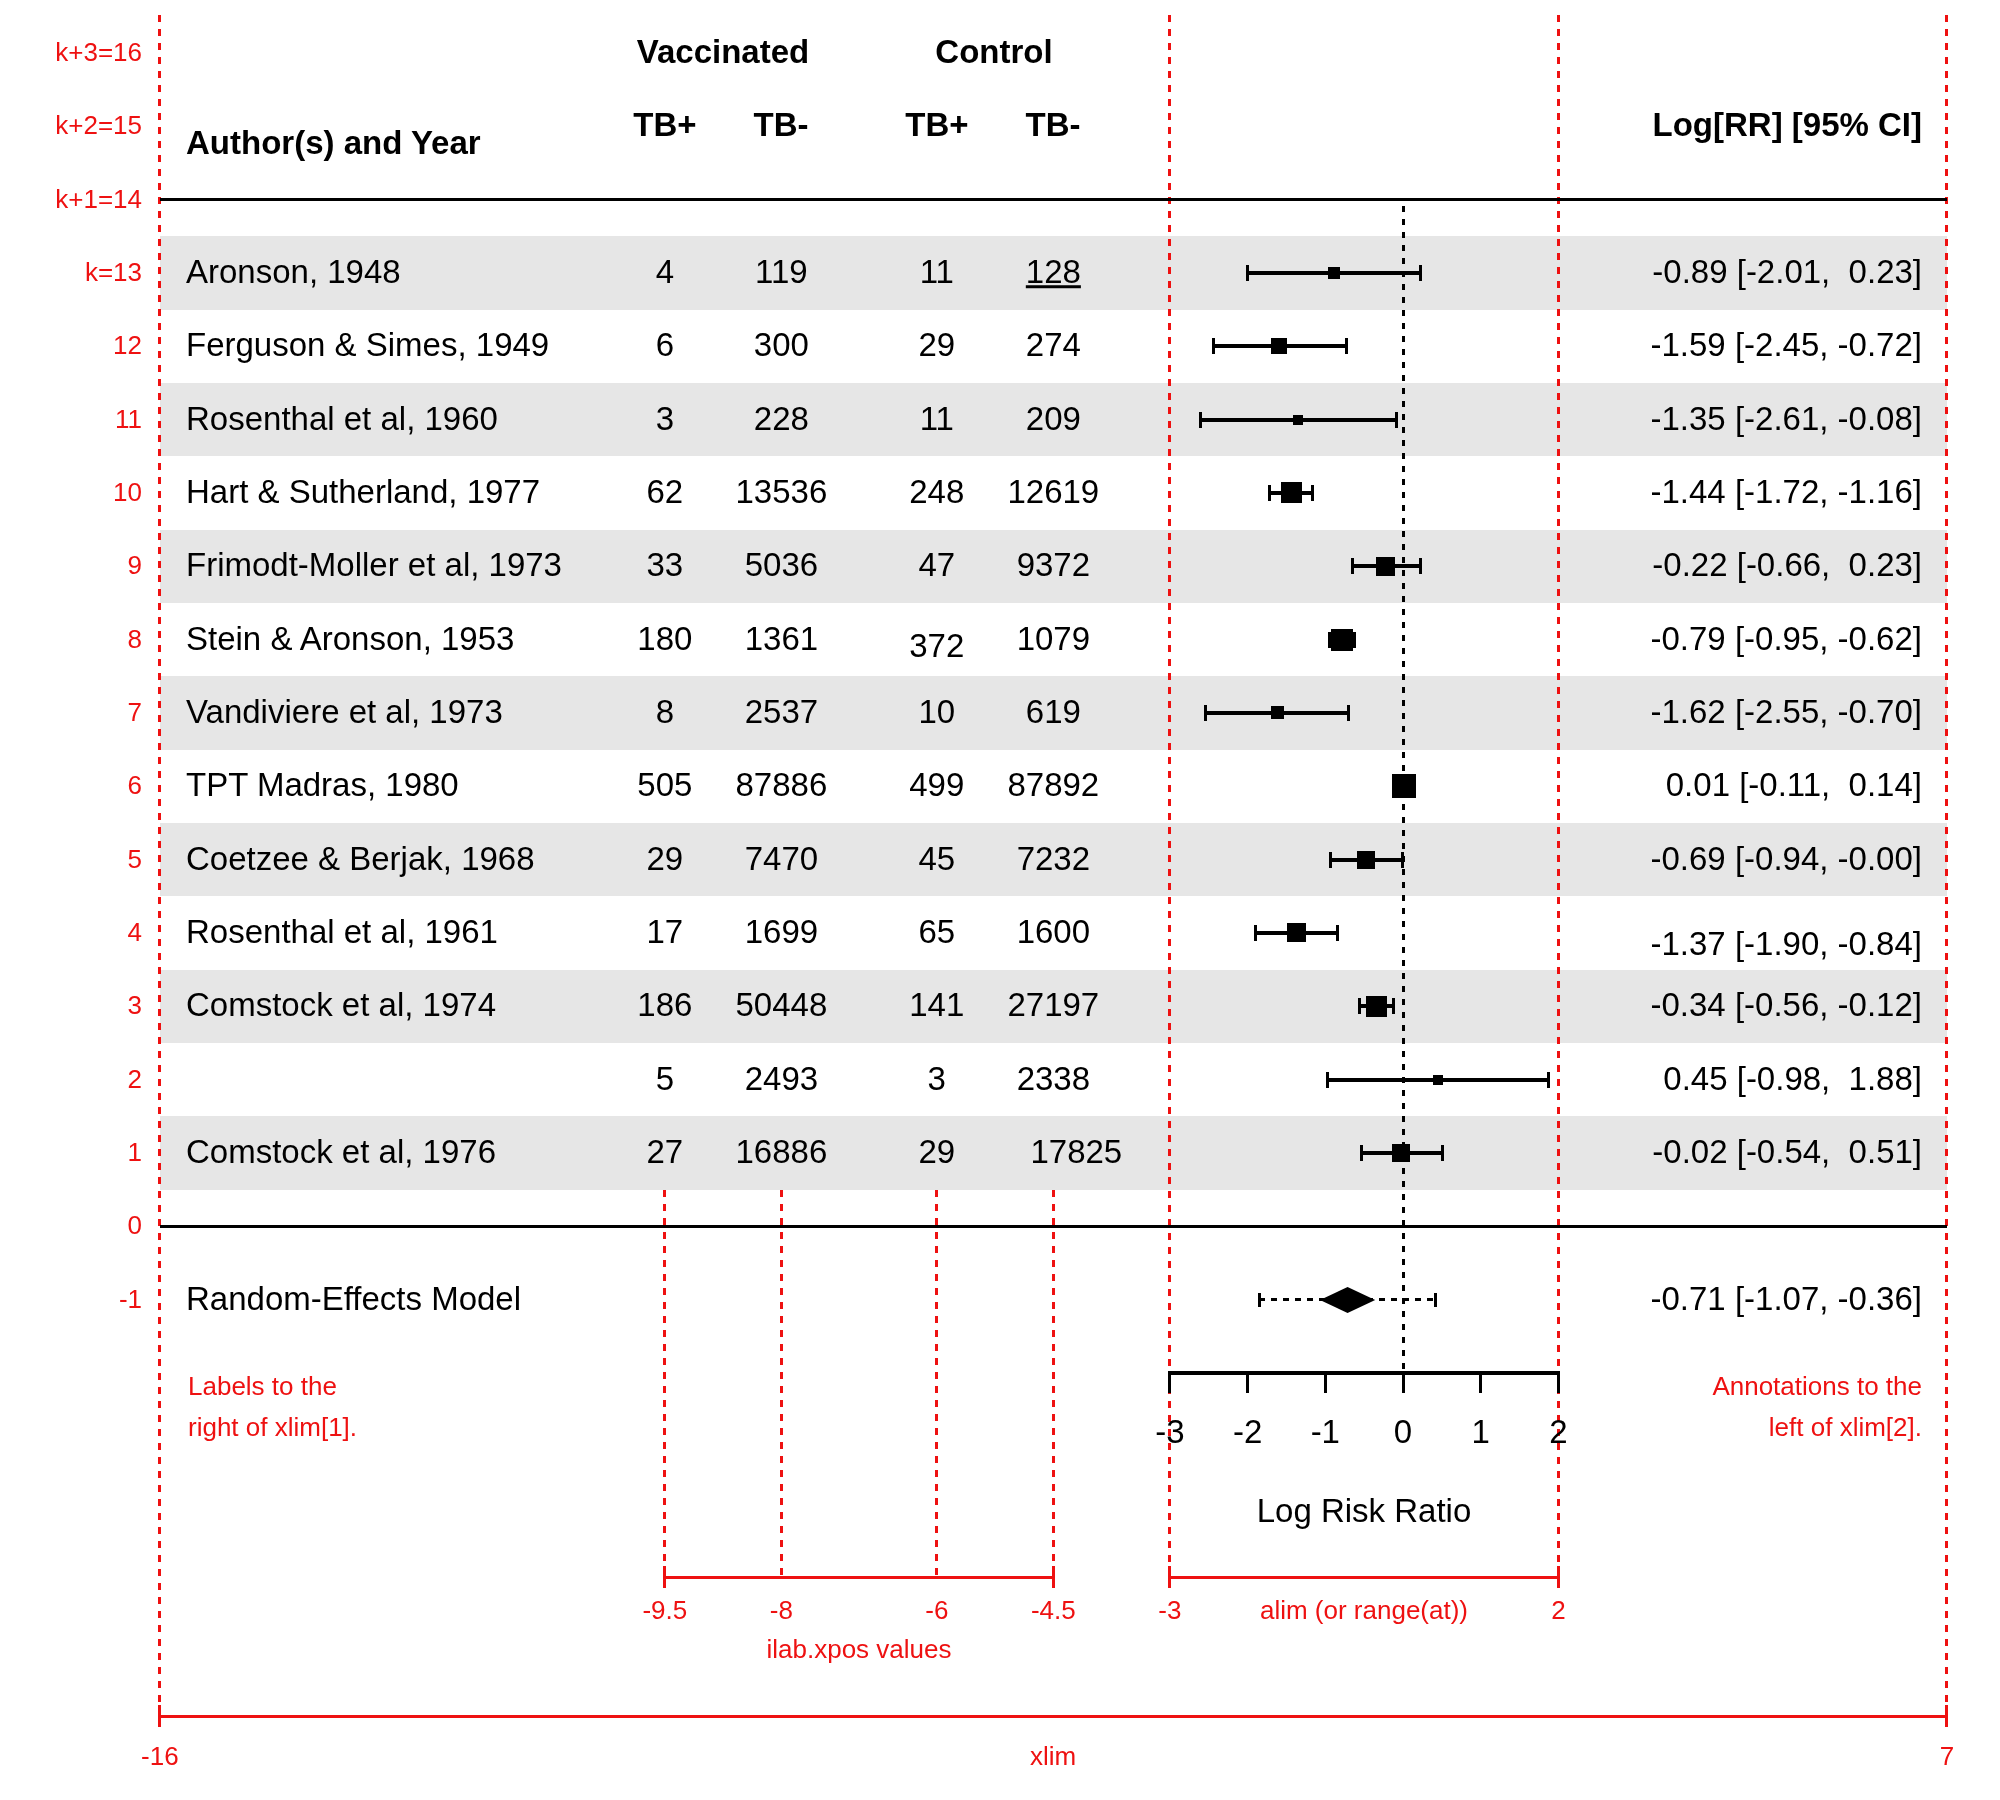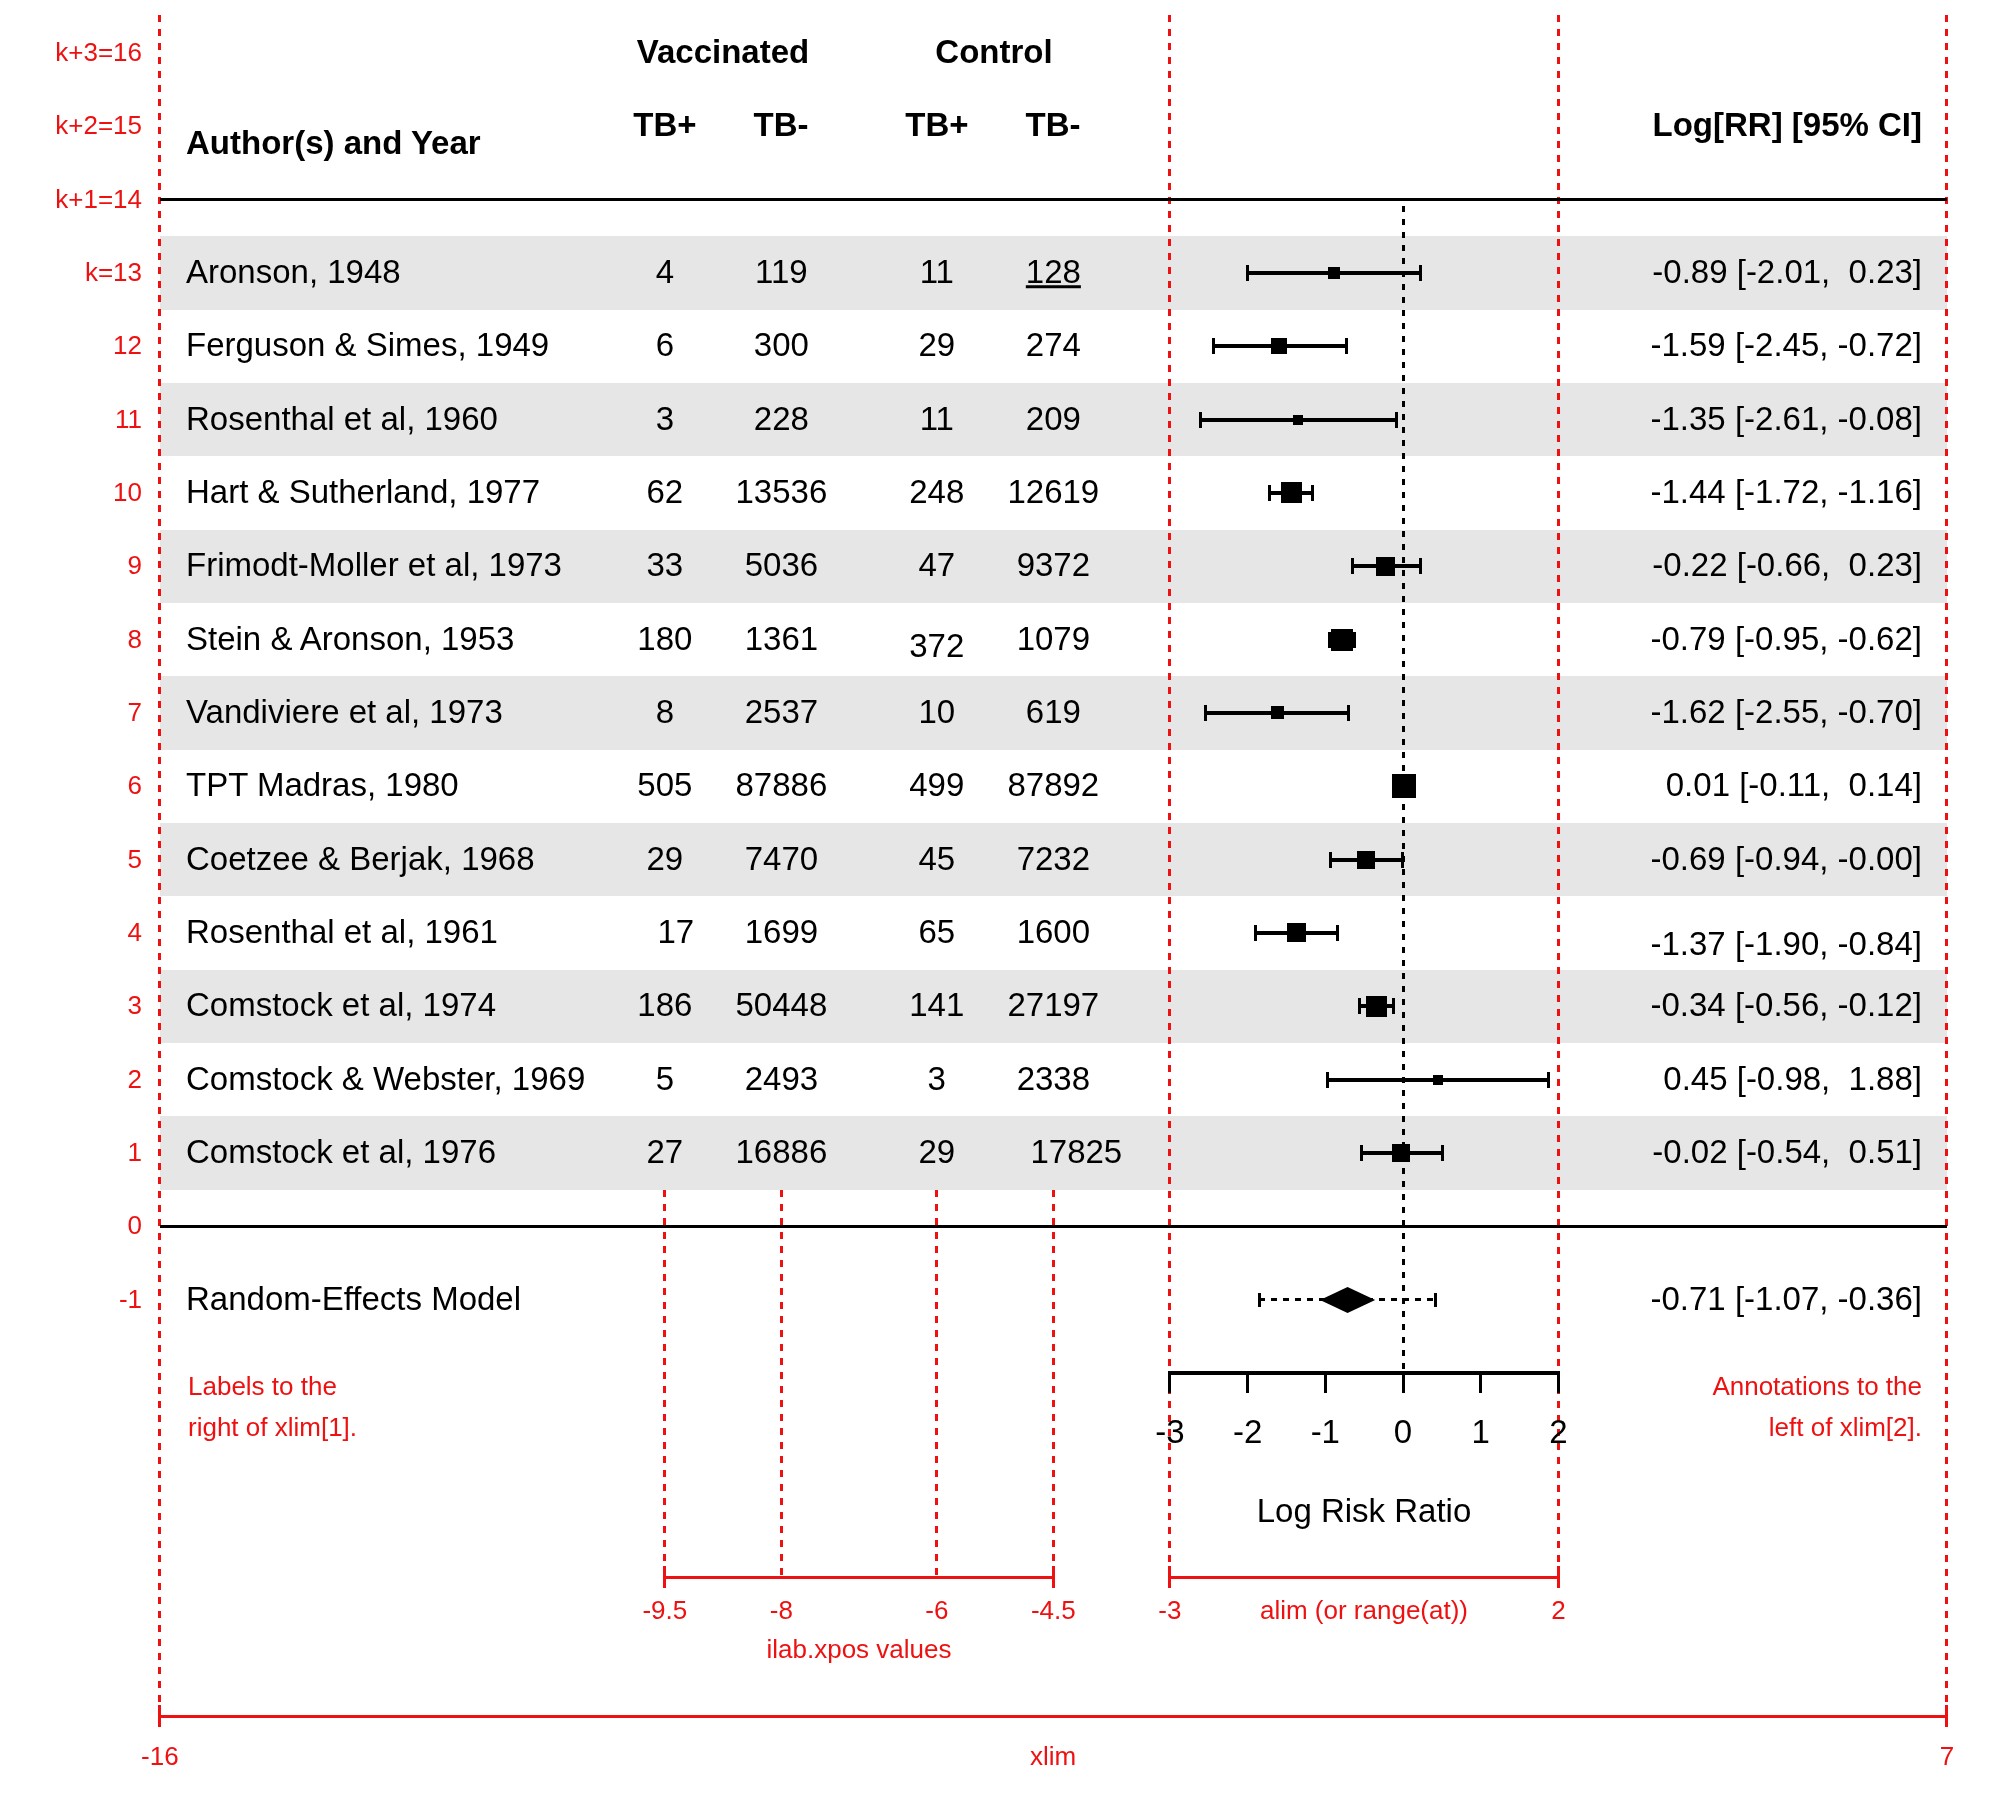--- a/index.html
+++ b/index.html
@@ -177,40 +177,39 @@
     <div class="txt sz-main center" style="left: 664.85px; top: 859.64px; z-index: 3;">29</div>
     <div class="txt sz-main center" style="left: 781.4px; top: 859.64px; z-index: 3;">7470</div>
     <div class="txt sz-main center" style="left: 936.8px; top: 859.64px; z-index: 3;">45</div>
     <div class="txt sz-main center" style="left: 1053.35px; top: 859.64px; z-index: 3;">7232</div>
     <div class="ci-line" style="left: 1329.96px; top: 857.64px; width: 72.6495px; z-index: 4;"></div>
     <div class="ci-cap" style="left: 1328.96px; top: 851.64px; z-index: 4;"></div>
     <div class="ci-cap" style="left: 1400.61px; top: 851.64px; z-index: 4;"></div>
     <div class="sq" style="left: 1357.48px; top: 850.64px; width: 18px; height: 18px; z-index: 5;"></div>
     <div class="txt sz-main right" style="left: 1922px; top: 859.64px; z-index: 3;">-0.69 [-0.94, -0.00]</div>
     <div class="txt sz-main" style="left: 186px; top: 932.97px; z-index: 3;">Rosenthal et al, 1961</div>
-    <div class="txt sz-main center" style="left: 664.85px; top: 932.97px; z-index: 3; margin-left: 11px;">17</div>
+    <div class="txt sz-main center" style="left: 664.85px; top: 932.97px; z-index: 3;">17</div>
     <div class="txt sz-main center" style="left: 781.4px; top: 932.97px; z-index: 3;">1699</div>
     <div class="txt sz-main center" style="left: 936.8px; top: 932.97px; z-index: 3;">65</div>
     <div class="txt sz-main center" style="left: 1053.35px; top: 932.97px; z-index: 3;">1600</div>
     <div class="ci-line" style="left: 1255.37px; top: 930.97px; width: 82.362px; z-index: 4;"></div>
     <div class="ci-cap" style="left: 1254.37px; top: 924.97px; z-index: 4;"></div>
     <div class="ci-cap" style="left: 1335.73px; top: 924.97px; z-index: 4;"></div>
     <div class="sq" style="left: 1287.05px; top: 923.47px; width: 19px; height: 19px; z-index: 5;"></div>
     <div class="txt sz-main right" style="left: 1922px; top: 932.97px; z-index: 3; margin-top: 12px;">-1.37 [-1.90, -0.84]</div>
     <div class="txt sz-main" style="left: 186px; top: 1006.3px; z-index: 3;">Comstock et al, 1974</div>
     <div class="txt sz-main center" style="left: 664.85px; top: 1006.3px; z-index: 3;">186</div>
     <div class="txt sz-main center" style="left: 781.4px; top: 1006.3px; z-index: 3;">50448</div>
     <div class="txt sz-main center" style="left: 936.8px; top: 1006.3px; z-index: 3;">141</div>
     <div class="txt sz-main center" style="left: 1053.35px; top: 1006.3px; z-index: 3;">27197</div>
     <div class="ci-line" style="left: 1359.49px; top: 1004.3px; width: 34.188px; z-index: 4;"></div>
     <div class="ci-cap" style="left: 1358.49px; top: 998.3px; z-index: 4;"></div>
     <div class="ci-cap" style="left: 1391.68px; top: 998.3px; z-index: 4;"></div>
     <div class="sq" style="left: 1366.08px; top: 995.8px; width: 21px; height: 21px; z-index: 5;"></div>
     <div class="txt sz-main right" style="left: 1922px; top: 1006.3px; z-index: 3;">-0.34 [-0.56, -0.12]</div>
-    <div class="txt sz-main" style="left: 186px; top: 1079.63px; z-index: 3;">Comstock &amp; Webster, 1969</div>
     <div class="txt sz-main center" style="left: 664.85px; top: 1079.63px; z-index: 3;">5</div>
     <div class="txt sz-main center" style="left: 781.4px; top: 1079.63px; z-index: 3;">2493</div>
     <div class="txt sz-main center" style="left: 936.8px; top: 1079.63px; z-index: 3;">3</div>
     <div class="txt sz-main center" style="left: 1053.35px; top: 1079.63px; z-index: 3;">2338</div>
     <div class="ci-line" style="left: 1326.85px; top: 1077.63px; width: 222.222px; z-index: 4;"></div>
     <div class="ci-cap" style="left: 1325.85px; top: 1071.63px; z-index: 4;"></div>
     <div class="ci-cap" style="left: 1547.08px; top: 1071.63px; z-index: 4;"></div>
     <div class="sq" style="left: 1432.96px; top: 1074.63px; width: 10px; height: 10px; z-index: 5;"></div>
     <div class="txt sz-main right" style="left: 1922px; top: 1079.63px; z-index: 3;">0.45 [-0.98,  1.88]</div>
     <div class="txt sz-main" style="left: 186px; top: 1152.96px; z-index: 3;">Comstock et al, 1976</div>

